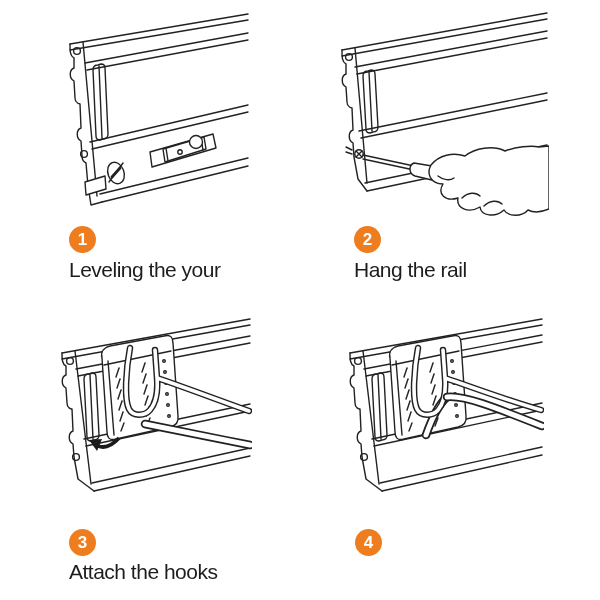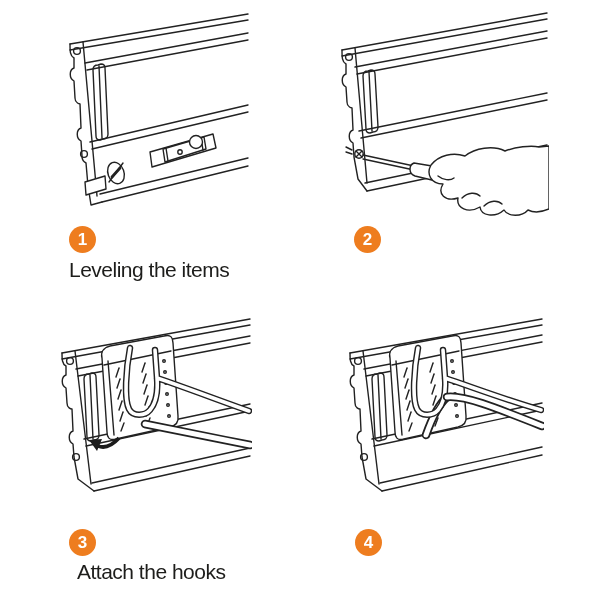--- a/index.html
+++ b/index.html
@@ -24,21 +24,21 @@
   .illus-1{left:64px;top:6px;width:190px;height:210px;}
   .illus-2{left:334px;top:5px;width:215px;height:212px;}
   .illus-3{left:56px;top:311px;width:196px;height:186px;}
   .illus-4{left:344px;top:311px;width:200px;height:186px;}
   .badge-1{left:69px;top:226px;}
   .badge-2{left:354px;top:226px;}
   .badge-3{left:69px;top:529px;}
   .badge-4{left:355px;top:529px;}
   .cap-1{left:69px;top:258px;}
   .cap-2{left:354px;top:258px;}
-  .cap-3{left:77px;top:560px;}
+  .cap-3{left:69px;top:560px;}
   .cap-4{left:355px;top:561px;}
   .ln{stroke:#222222;stroke-width:1.4;fill:none;stroke-linecap:round;stroke-linejoin:round;}
   .fw{fill:#ffffff;}
   .tube-o{stroke:#222222;fill:none;stroke-linecap:round;stroke-linejoin:round;}
   .tube-i{stroke:#ffffff;fill:none;stroke-linecap:round;stroke-linejoin:round;}
 </style>
 </head>
 <body style="background: rgb(255, 255, 255);">
 
 <div class="canvas">
@@ -207,22 +207,23 @@
         <path class="tube-i" stroke-width="3.6" d="M74,37 C70,58 68,88 73,98 C77,106 89,105 94,99 C100,92 102,80 101,67 L99,39 M101,67 C128,76 162,89 197,99"></path>
       </g>
       <g>
         <path class="tube-o" stroke-width="8.5" d="M103,86 C120,84 150,96 198,115"></path>
         <path class="tube-i" stroke-width="5" d="M103,86 C120,84 150,96 198,115"></path>
       </g>
     </svg>
   </div>
 
   <div class="badge badge-1" style="background: rgb(238, 125, 31);">1</div>
-  <div class="caption cap-1" style="color: rgb(29, 29, 27);">Leveling the items</div>
+  <div class="caption cap-1" style="color: rgb(29, 29, 27);">Leveling the your</div>
 
   <div class="badge badge-2" style="background: rgb(238, 125, 31);">2</div>
+  <div class="caption cap-2" style="color: rgb(29, 29, 27);">Hang the rail</div>
 
   <div class="badge badge-3" style="background: rgb(238, 125, 31);">3</div>
   <div class="caption cap-3" style="color: rgb(29, 29, 27);">Attach the hooks</div>
 
   <div class="badge badge-4" style="background: rgb(238, 125, 31);">4</div>
 
 </div>
 
 </body></html>

